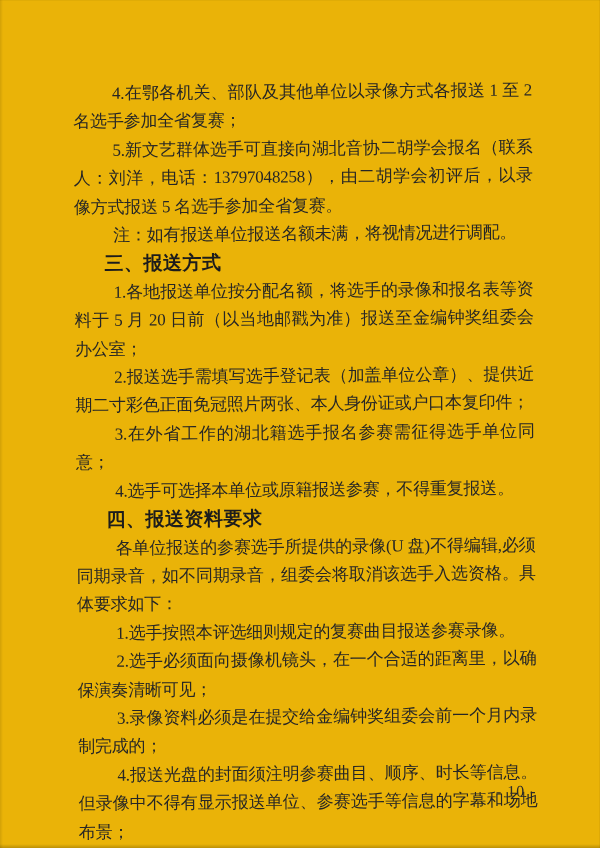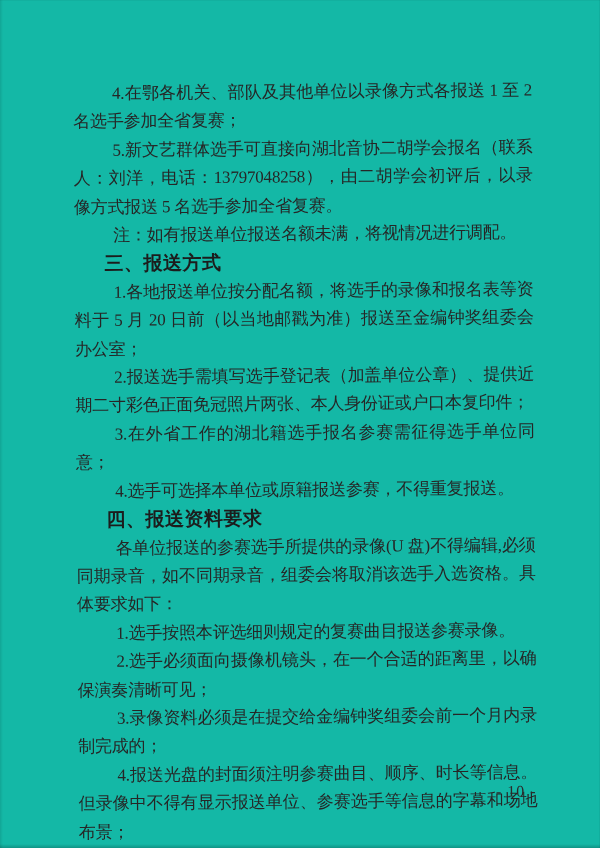--- a/index.html
+++ b/index.html
@@ -4,21 +4,21 @@
 <style>
   html, body {
     margin: 0;
     padding: 0;
     background: #ffffff;
   }
   .page {
     position: relative;
     width: 600px;
     height: 848px;
-    background: #14b8a6;
+    background: #eab308;
     overflow: hidden;
     font-family: "Liberation Serif", serif;
   }
   
   .edge-left {
     position: absolute; left: 0; top: 0; width: 3px; height: 100%;
     background: linear-gradient(to right, rgba(0,0,0,0.10), rgba(0,0,0,0));
     pointer-events: none;
   }
   .edge-bottom {

